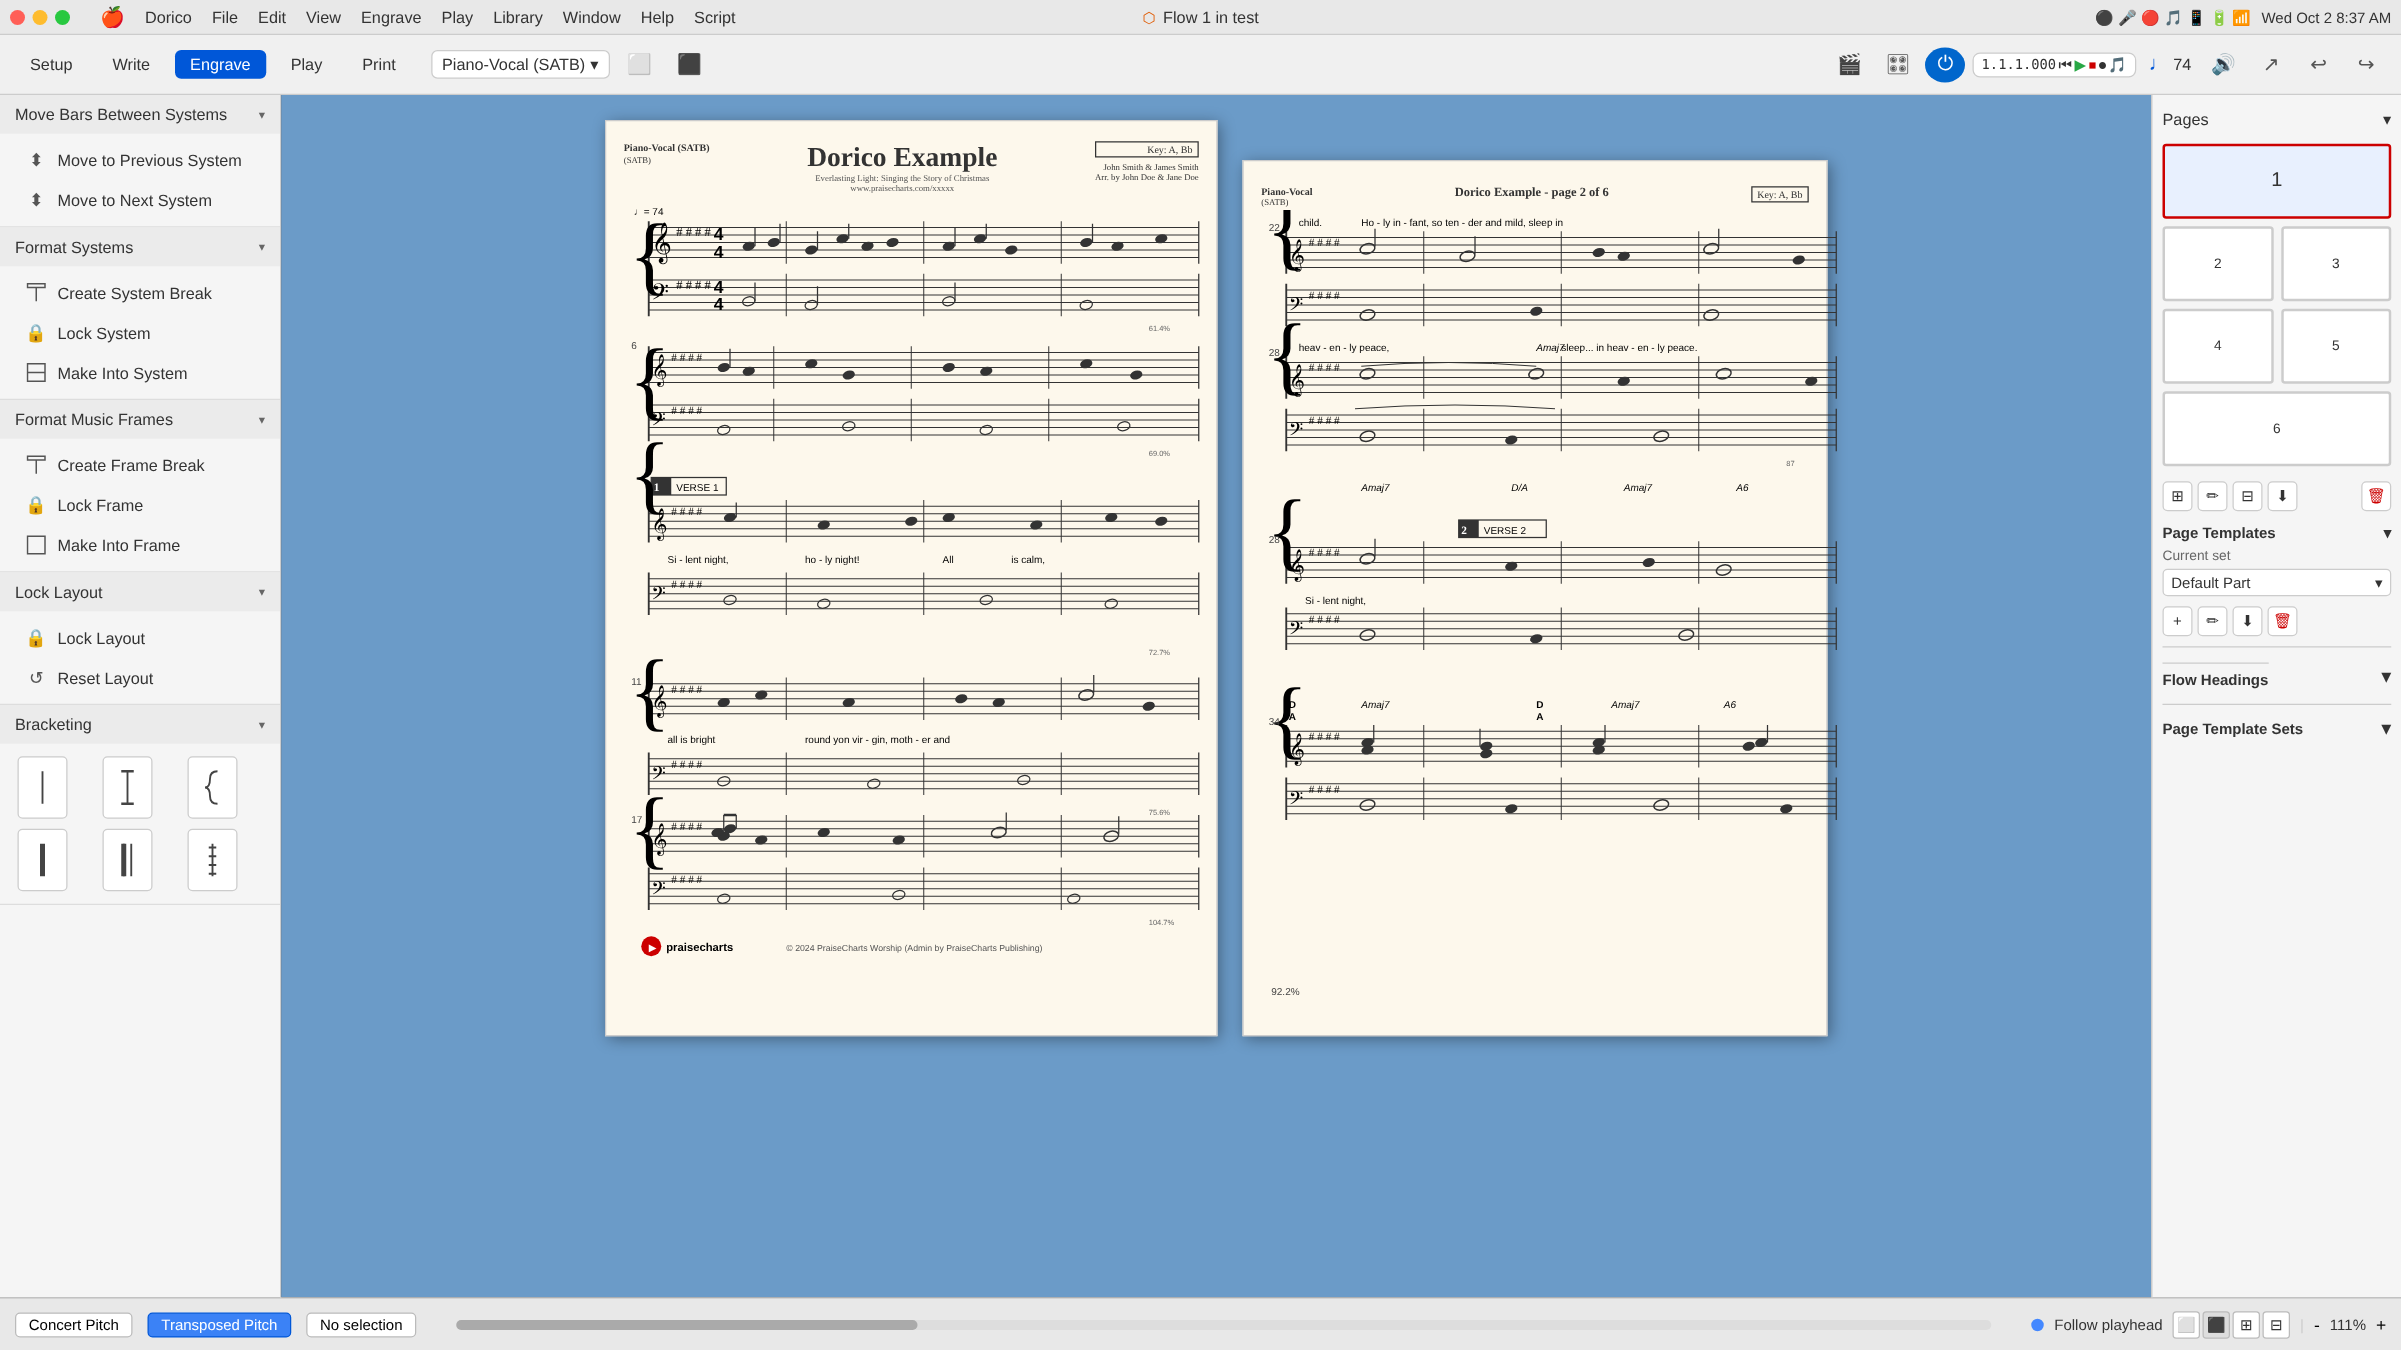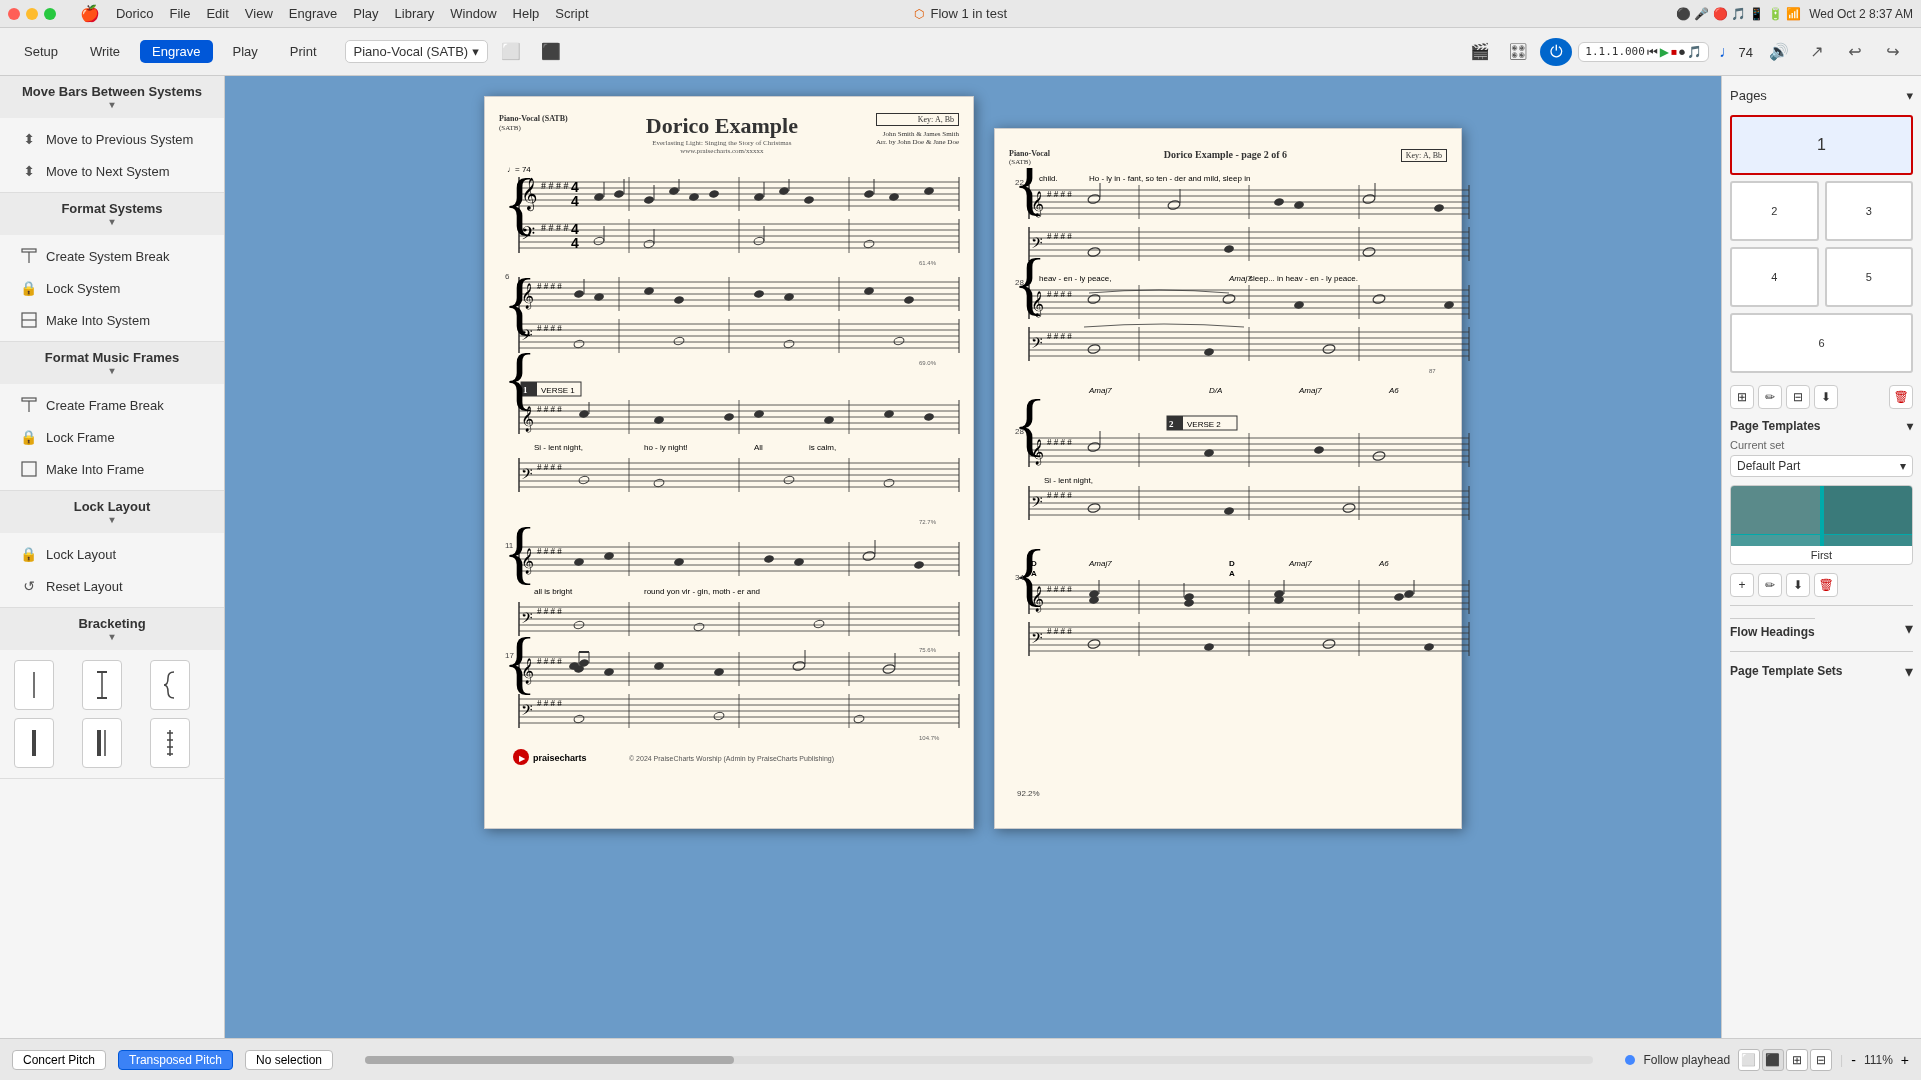--- a/index.html
+++ b/index.html
@@ -26,21 +26,21 @@
     .toolbar-right { margin-left: auto; display: flex; align-items: center; gap: 6px; }
     .toolbar-icon-btn { width: 32px; height: 28px; border: none; background: transparent; border-radius: 4px; cursor: pointer; display: flex; align-items: center; justify-content: center; font-size: 16px; color: #555; }
     .toolbar-icon-btn.active { background: #0057d8; color: white; }
     .transport-group { display: flex; align-items: center; gap: 2px; background: white; border: 1px solid #ccc; border-radius: 6px; padding: 2px 6px; font-size: 12px; }
     .bpm-display { font-size: 13px; font-weight: 500; padding: 0 4px; }
     .title-bar { position: absolute; left: 50%; transform: translateX(-50%); font-size: 13px; font-weight: 500; display: flex; align-items: center; gap: 6px; }
 
     
     .left-panel { width: 225px; background: #f5f5f5; border-right: 1px solid #ccc; height: calc(100vh - 76px); overflow-y: auto; flex-shrink: 0; }
     .panel-section { border-bottom: 1px solid #ddd; }
-    .panel-section-header { display: flex; align-items: center; justify-content: space-between; padding: 8px 12px; font-size: 13px; font-weight: 700; cursor: pointer; background: #ebebeb; flex-direction: column; }
+    .panel-section-header { display: flex; align-items: center; justify-content: space-between; padding: 8px 12px; font-size: 13px; font-weight: 400; cursor: pointer; background: #ebebeb; }
     .chevron { font-size: 10px; color: #666; }
     .panel-item { display: flex; align-items: center; gap: 8px; padding: 6px 14px; font-size: 13px; cursor: pointer; color: #333; border-radius: 5px; margin: 2px 6px; }
     .panel-item-icon { width: 18px; height: 18px; display: flex; align-items: center; justify-content: center; font-size: 14px; color: #555; flex-shrink: 0; }
 
     
     .bracket-grid { display: grid; grid-template-columns: repeat(3, 1fr); gap: 8px; padding: 10px 14px; }
     .bracket-item { width: 40px; height: 50px; border: 1px solid #ccc; border-radius: 4px; background: white; display: flex; align-items: center; justify-content: center; cursor: pointer; font-size: 20px; color: #444; }
     .score-area { flex: 1; background: #6b9bc8; overflow: auto; display: flex; flex-direction: column; align-items: center; padding: 20px; gap: 20px; }
     .score-row { display: flex; gap: 20px; }
 
@@ -884,31 +884,20 @@
           <span>Page Templates</span>
           <span>▾</span>
         </div>
         <div class="current-set-label">Current set</div>
         <div class="current-set-select">
           <span>Default Part</span>
           <span>▾</span>
         </div>
 
 
-        <div class="template-preview">
-          <div class="template-preview-inner">
-            <div style="flex:1; height:60px; background:#5a8a8a; border-right:2px solid #0aa; position:relative;">
-              <div style="position:absolute; bottom:0; left:0; right:0; height:12px; background:#4a9a9a; border-top:1px solid #0aa;"></div>
-            </div>
-            <div style="flex:1; height:60px; background:#3a7a7a; position:relative; border-left:2px solid #0aa;">
-              <div style="position:absolute; bottom:0; left:0; right:0; height:12px; background:#3a8a8a; border-top:1px solid #0aa;"></div>
-            </div>
-          </div>
-          <div class="template-label">First</div>
-        </div>
 
         <div class="pt-actions">
           <div class="pt-action-btn">+</div>
           <div class="pt-action-btn">✏</div>
           <div class="pt-action-btn">⬇</div>
           <div class="pt-action-btn danger">🗑</div>
         </div>
       </div>
 
       <div style="display:flex; justify-content:space-between; align-items:center; padding:6px 0; border-top:1px solid #ccc; margin-top:8px; cursor:pointer;">

